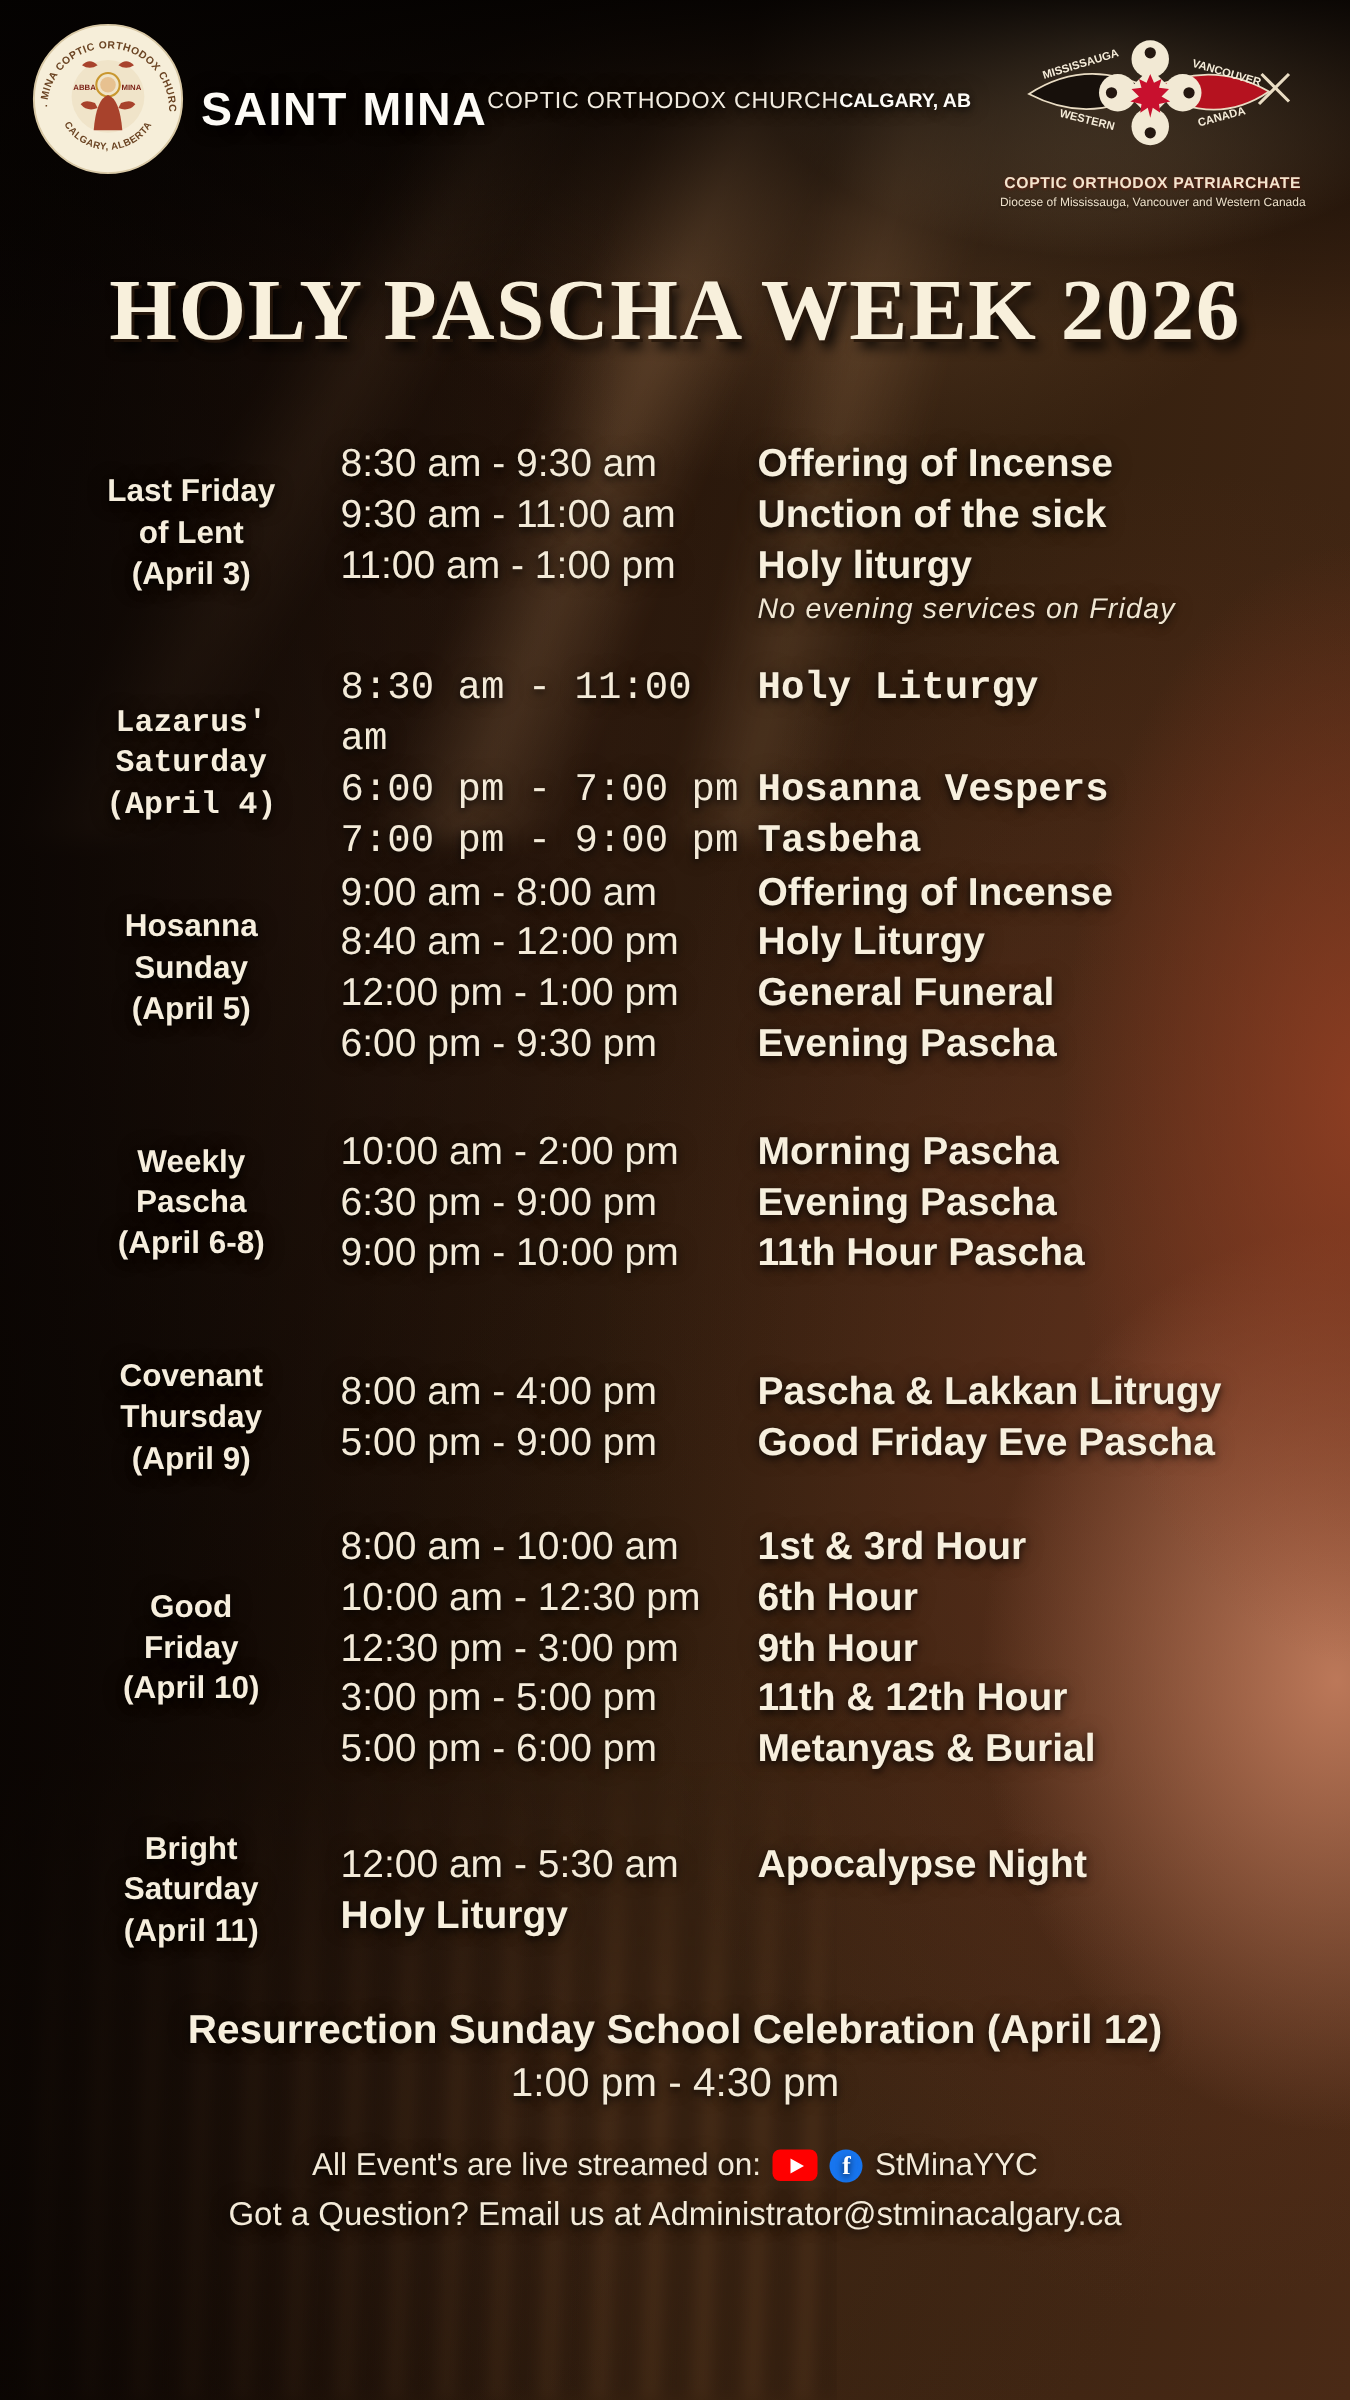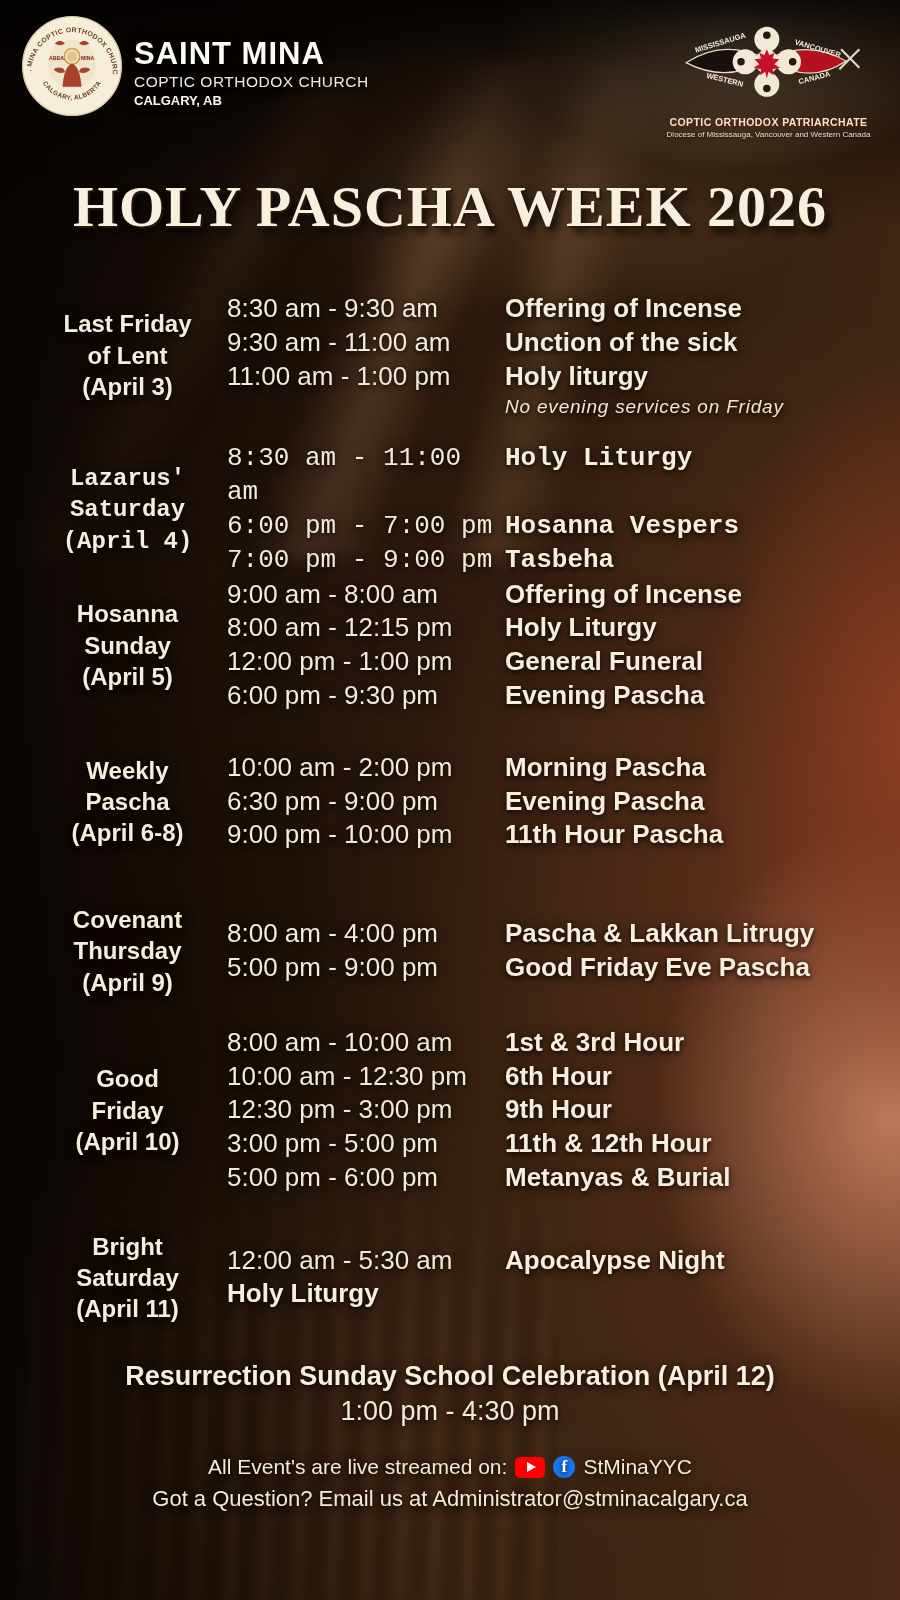--- a/index.html
+++ b/index.html
@@ -34,37 +34,37 @@
   .bg-left-dark{position:absolute;inset:0;
     background:linear-gradient(to right, rgba(8,4,2,0.85) 0%, rgba(8,4,2,0.35) 26%, rgba(8,4,2,0) 46%);}
   .bg-top-dark{position:absolute;top:0;left:0;right:0;height:230px;
     background:linear-gradient(to bottom, rgba(4,2,1,0.92), transparent);}
   
   .content{position:relative;z-index:2;color:#f4ecd9;}
   .sh{text-shadow:0 2px 5px rgba(0,0,0,0.75), 0 0 14px rgba(0,0,0,0.35);}
   
   .header{display:flex;justify-content:space-between;align-items:flex-start;padding:14px 14px 0 20px;}
   .church-logo{display:flex;align-items:center;gap:10px;}
-  .church-text{display:flex;flex-direction:column;margin-top:14px;}
+  .church-text{display:flex;flex-direction:row;margin-top:14px;}
   .church-name{font-size:31px;font-weight:bold;letter-spacing:1px;color:#fdfbf6;line-height:1.05;}
   .church-sub{font-size:15.5px;letter-spacing:0.5px;color:#f1ebdf;margin-top:2px;}
   .church-loc{font-size:13px;font-weight:bold;color:#fdfbf6;margin-top:2px;}
   .diocese{display:flex;flex-direction:column;align-items:center;width:235px;margin-top:2px;}
   .diocese-line1{font-size:10.5px;font-weight:bold;letter-spacing:0.4px;color:#f3e4cd;text-shadow:0 1px 2px rgba(120,20,10,0.8);}
   .diocese-line2{font-size:8px;color:#ecdfc8;margin-top:2px;text-shadow:0 1px 2px rgba(0,0,0,0.6);}
   
   .title{margin-top:34px;text-align:center;font-family:"Liberation Serif", serif;font-weight:bold;
     font-size:58px;letter-spacing:1px;color:#f8f0dc;
     text-shadow:2px 2px 0 rgba(40,24,12,0.9), 4px 6px 8px rgba(0,0,0,0.85);}
   
   .schedule{margin:52px 26px 0 40px;}
   .block{display:flex;align-items:center;}
   .b1{margin-bottom:24px;} .b2{font-family:Liberation Mono, monospace;} .b3{margin-bottom:38px;align-items:center;}
   .b4{margin-bottom:52px;} .b5{margin-bottom:28px;} .b6{margin-bottom:36px;} .b7{margin-bottom:36px;}
-  .day{width:175px;text-align:center;font-weight:bold;font-size:24px;line-height:1.3;
+  .day{width:175px;text-align:center;font-weight:bold;font-size:21px;line-height:1.3;
     white-space:pre-line;color:#f6eedd;}
   .rows{flex:1;margin-left:12px;}
   .row{display:flex;font-size:26px;line-height:1.3;}
   .time{width:278px;font-weight:normal;color:#f3ead8;}
   .service{flex:1;font-weight:bold;color:#f7efdd;}
   .note{margin-left:278px;font-style:italic;font-size:19px;letter-spacing:0.8px;color:#f0e6d2;margin-top:3px;}
   
   .specials{margin-top:10px;text-align:center;}
   .special{margin-bottom:26px;}
   .special-title{font-size:27px;font-weight:bold;line-height:1.25;color:#f7efdd;}
@@ -198,21 +198,21 @@
       <div class="block b3">
         <div class="day sh">Hosanna
 Sunday
 (April 5)</div>
         <div class="rows">
           <div class="row">
             <span class="time sh">9:00 am - 8:00 am</span>
             <span class="service sh">Offering of Incense</span>
           </div>
           <div class="row">
-            <span class="time sh">8:00 am - 12:15 pm</span>
+            <span class="time sh">8:40 am - 12:00 pm</span>
             <span class="service sh">Holy Liturgy</span>
           </div>
           <div class="row">
             <span class="time sh">12:00 pm - 1:00 pm</span>
             <span class="service sh">General Funeral</span>
           </div>
           <div class="row">
             <span class="time sh">6:00 pm - 9:30 pm</span>
             <span class="service sh">Evening Pascha</span>
           </div>

